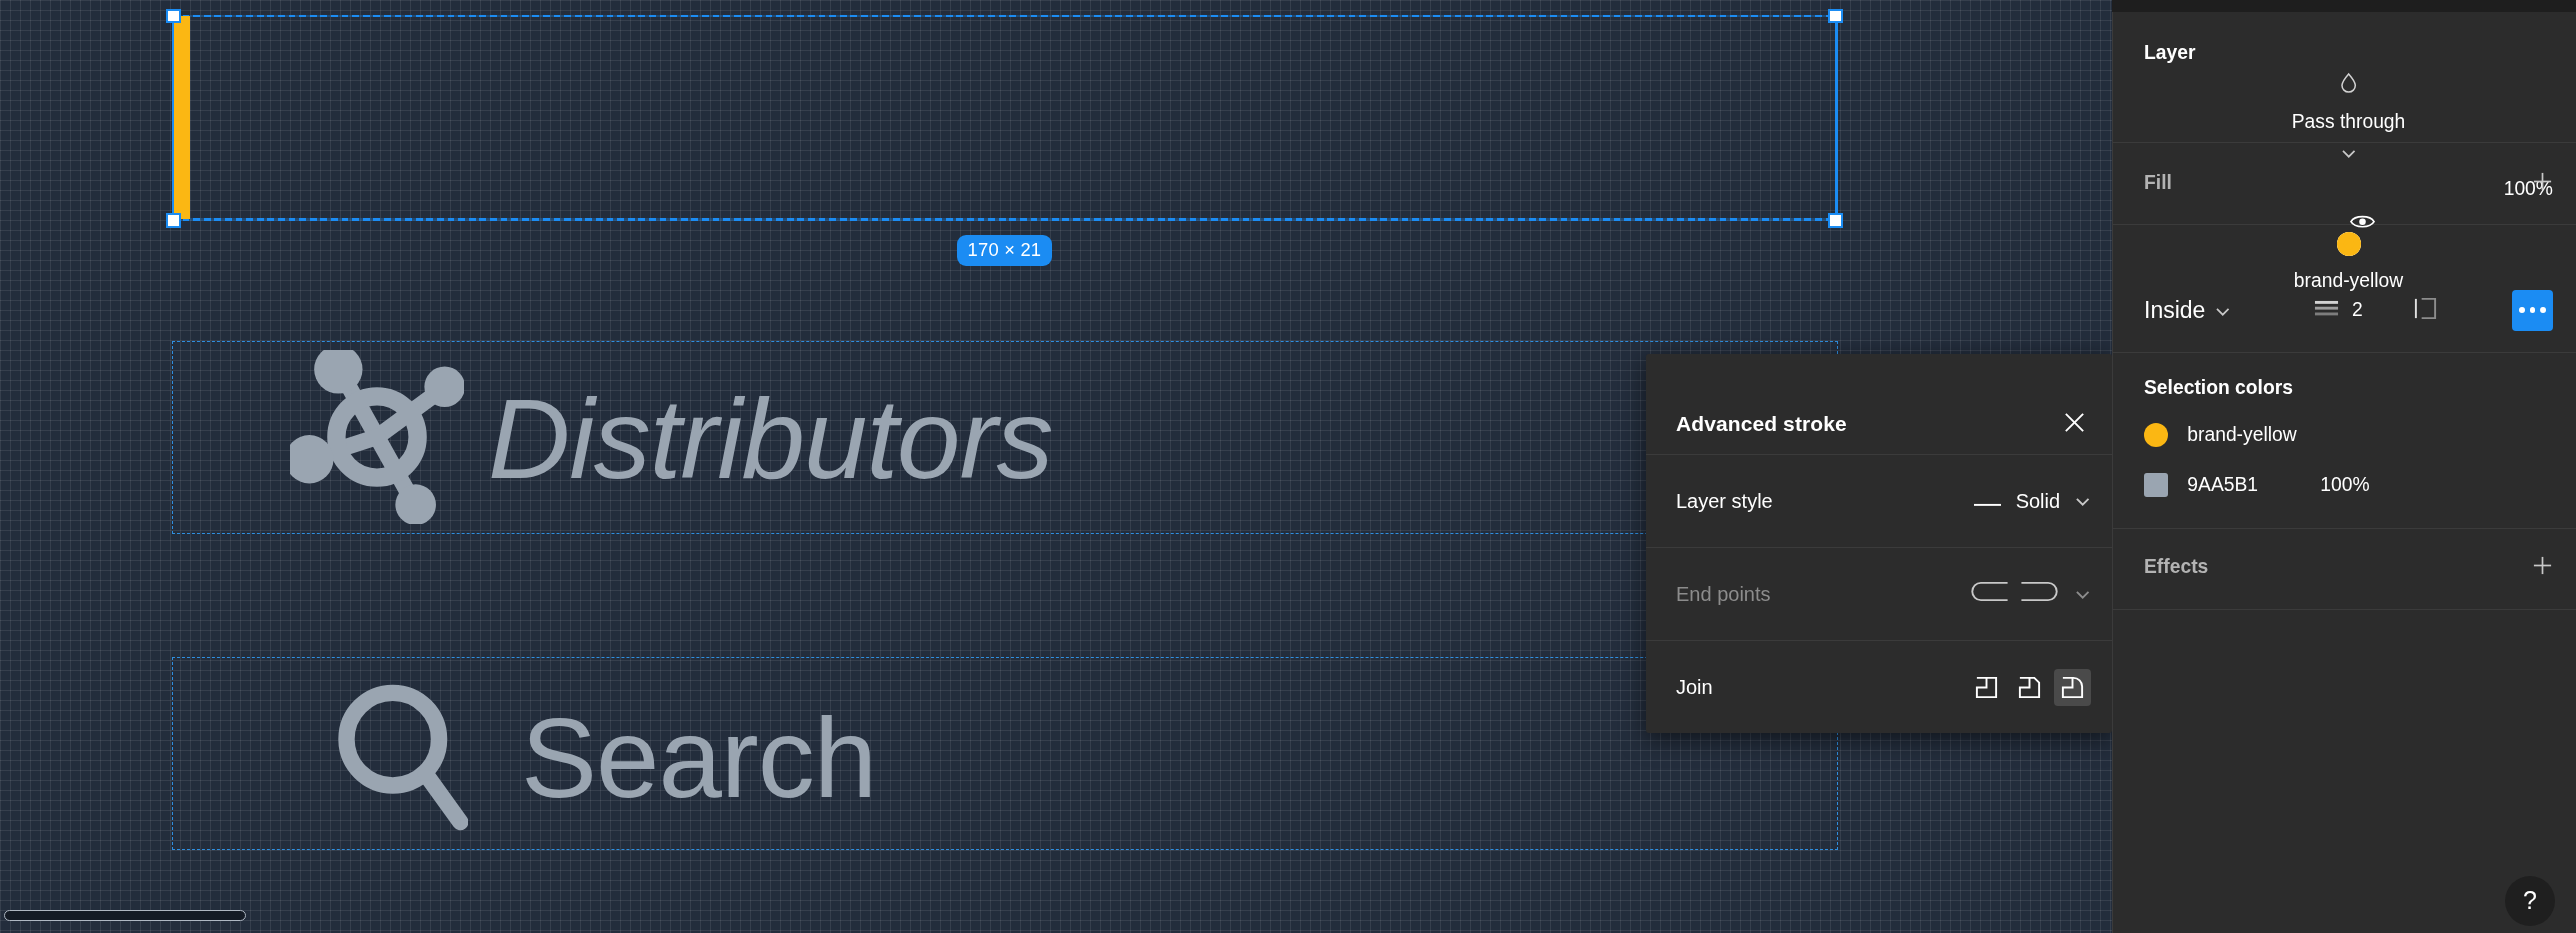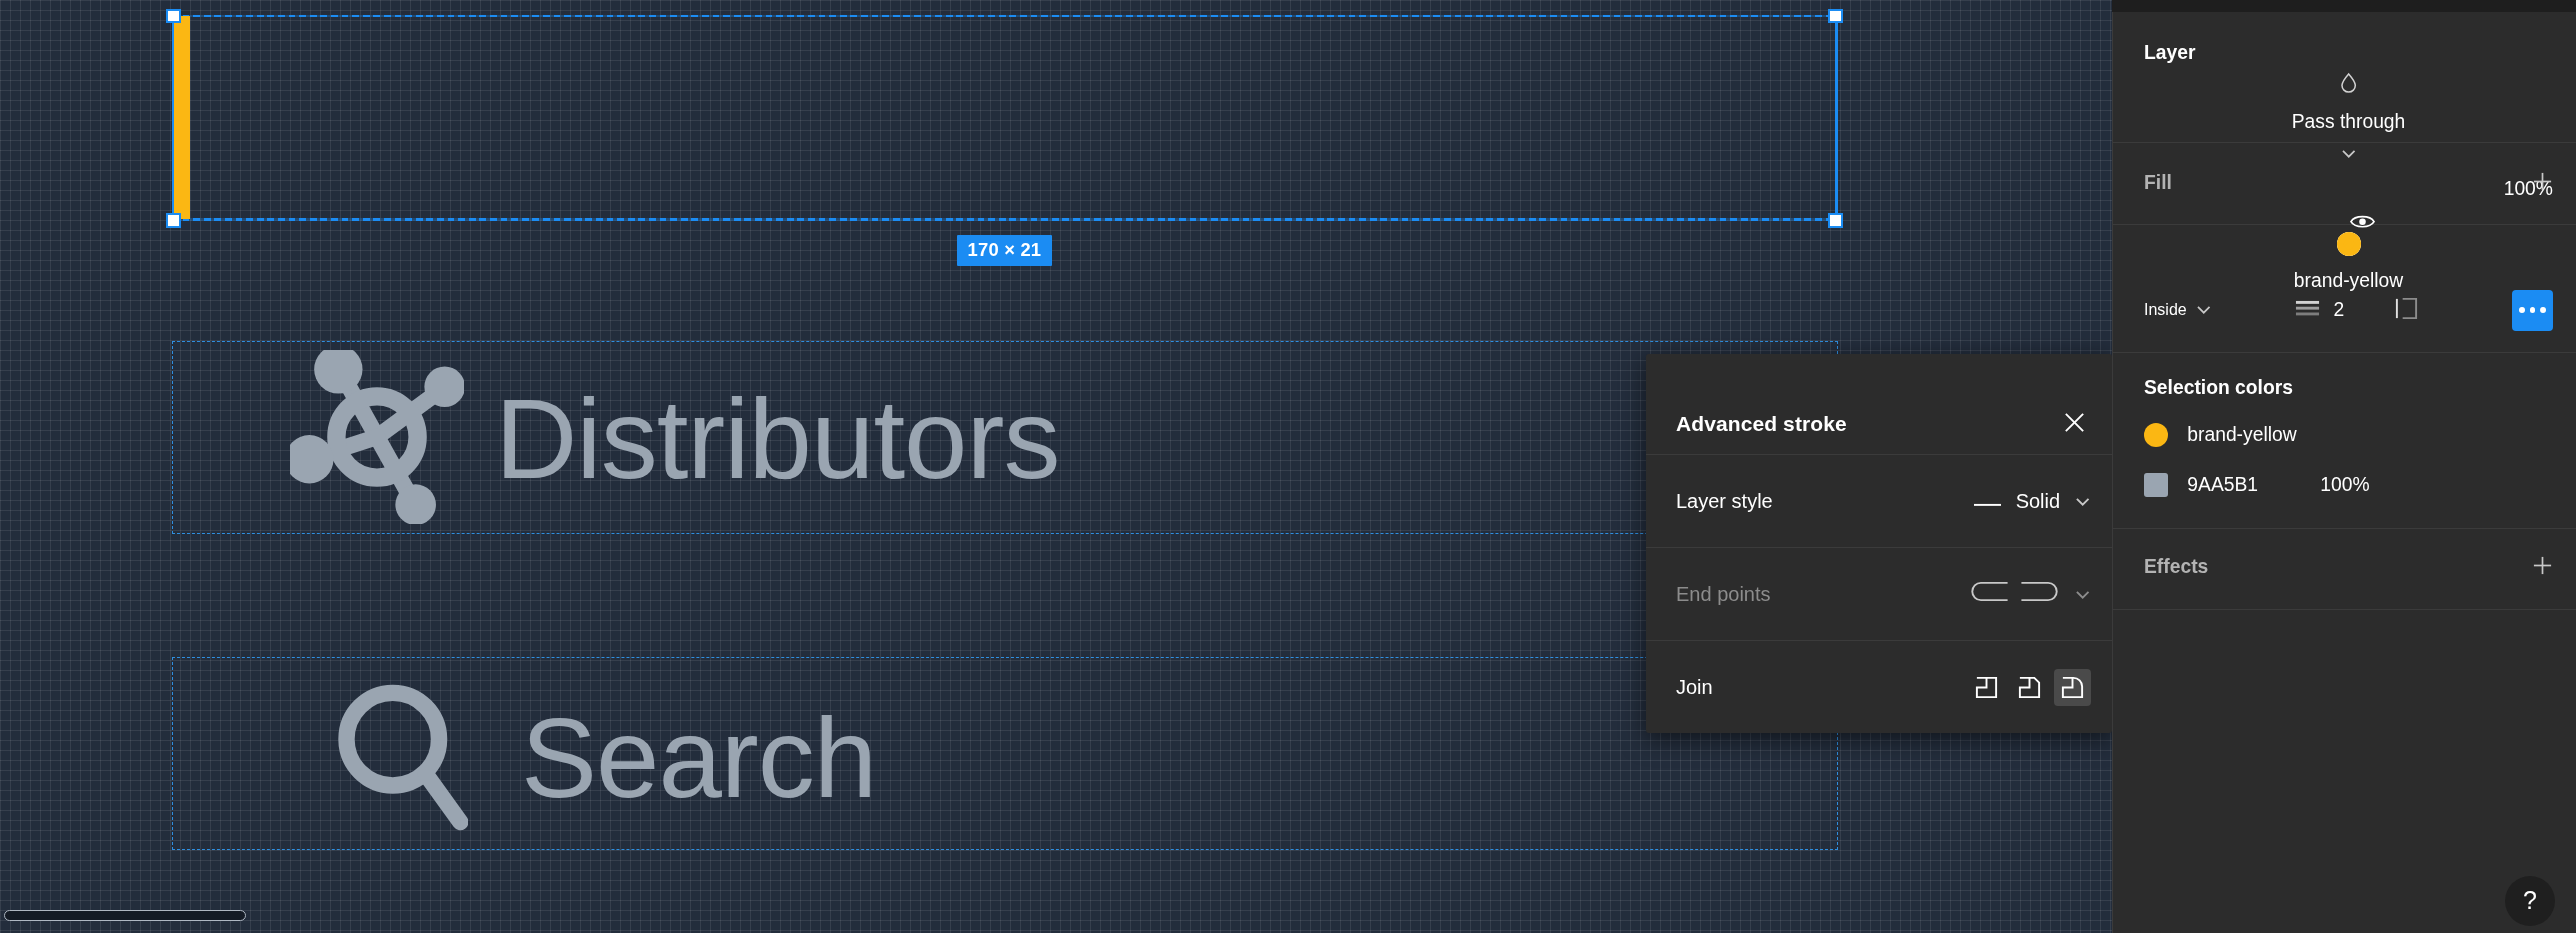--- a/index.html
+++ b/index.html
@@ -33,22 +33,22 @@
     position:absolute;height:2.9px;
     background-image:repeating-linear-gradient(to right,#1b8cf3 0 6.8px,rgba(27,140,243,.30) 6.8px 10.6px);
   }
   .sel-solid-v{position:absolute;width:2.9px;background:#1b8cf3;}
   .handle{
     position:absolute;width:14.5px;height:14.5px;background:#ffffff;
     border:2.9px solid #1b8cf3;box-sizing:border-box;
   }
   .size-badge{
     position:absolute;background:#1b8cf3;color:#fff;
-    font-size:18.4px;font-weight:700;letter-spacing:0.2px;
-    padding:3.9px 10.6px 4.8px;border-radius:1px;white-space:nowrap;
+    font-size:18.4px;font-weight:400;letter-spacing:0.2px;
+    padding:3.9px 10.6px 4.8px;border-radius:9px;white-space:nowrap;
   }
   .yellow-bar{position:absolute;background:#fbb713;}
 
   
   #hscroll{
     position:absolute;left:3.9px;bottom:11.6px;width:242px;height:11.6px;
     border-radius:5.8px;background:#141b25;border:1.4px solid #aeb7c2;
     box-sizing:border-box;
   }
 
@@ -98,21 +98,21 @@
   .eye{margin-left:27px;}
   .swatch-dot{
     width:24px;height:24px;border-radius:50%;flex:0 0 auto;
   }
   .swatch-sq{
     width:24px;height:24px;border-radius:2.9px;flex:0 0 auto;
   }
   .swatch-name{font-size:19.3px;color:#fff;}
   .minus{margin-left:auto;color:#e6e6e6;font-size:25px;line-height:1;}
   .stroke-row{display:flex;align-items:center;height:60px;gap:0;}
-  .align-sel{font-size:16px;color:#fff;display:flex;align-items:center;gap:9.7px;}
+  .align-sel{font-size:23px;color:#fff;display:flex;align-items:center;gap:9.7px;}
   .weight-wrap{display:flex;align-items:center;gap:13.5px;margin-left:83px;}
   .weight-val{font-size:19.3px;}
   .dash-ico{margin-left:50px;}
   .more-btn{
     margin-left:auto;width:41px;height:41px;border-radius:3.9px;background:#1b8cf3;
     display:flex;align-items:center;justify-content:center;gap:4.8px;
   }
   .more-dot{width:5.8px;height:5.8px;border-radius:50%;background:#fff;}
   .sel-color-row{display:flex;align-items:center;height:50px;gap:19.3px;}
   .sel-pct{font-size:19.3px;margin-left:43px;}
@@ -154,21 +154,21 @@
           <line x1="90" y1="90" x2="22" y2="112"></line>
           <line x1="90" y1="90" x2="128" y2="158"></line>
         </g>
         <circle cx="90" cy="90" r="42" fill="none" stroke="#9aa5b1" stroke-width="19"></circle>
         <circle cx="50" cy="20" r="25" fill="#9aa5b1"></circle>
         <circle cx="160" cy="38" r="21" fill="#9aa5b1"></circle>
         <circle cx="20" cy="113" r="25" fill="#9aa5b1"></circle>
         <circle cx="130" cy="160" r="21" fill="#9aa5b1"></circle>
       </svg>
     </span>
-    <span class="label" style="font-size:114px;margin-left:31px;">Distributors</span>
+    <span class="label" style="font-size:114px;margin-left:24px;font-style:italic;">Distributors</span>
   </div>
 
   <div class="row-box dashed" style="left:172px;top:657px;width:1666px;height:193px;"></div>
   <div class="row" style="left:333px;top:676px;height:164px;">
     <span class="icon-glyph">
       <svg width="135" height="155" viewBox="0 0 140 160">
         <circle cx="62" cy="62" r="48" fill="none" stroke="#9aa5b1" stroke-width="17"></circle>
         <line x1="96" y1="98" x2="132" y2="148" stroke="#9aa5b1" stroke-width="17" stroke-linecap="round"></line>
       </svg>
     </span>

